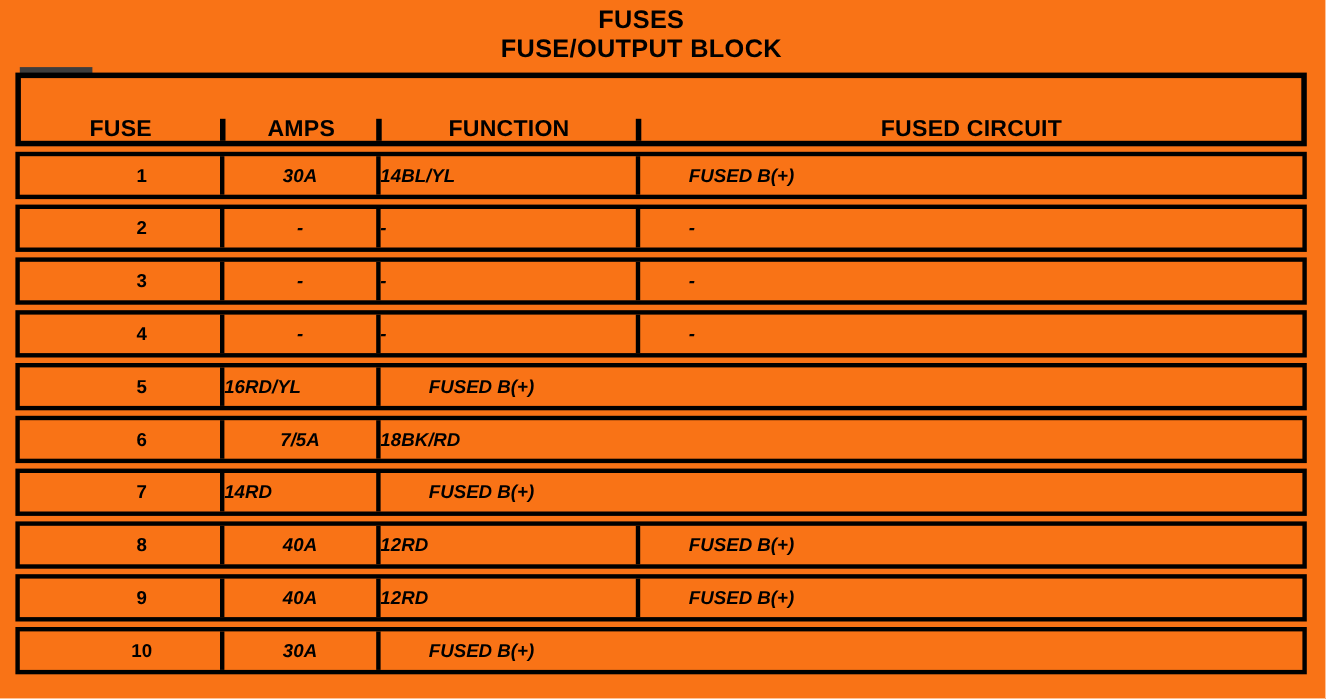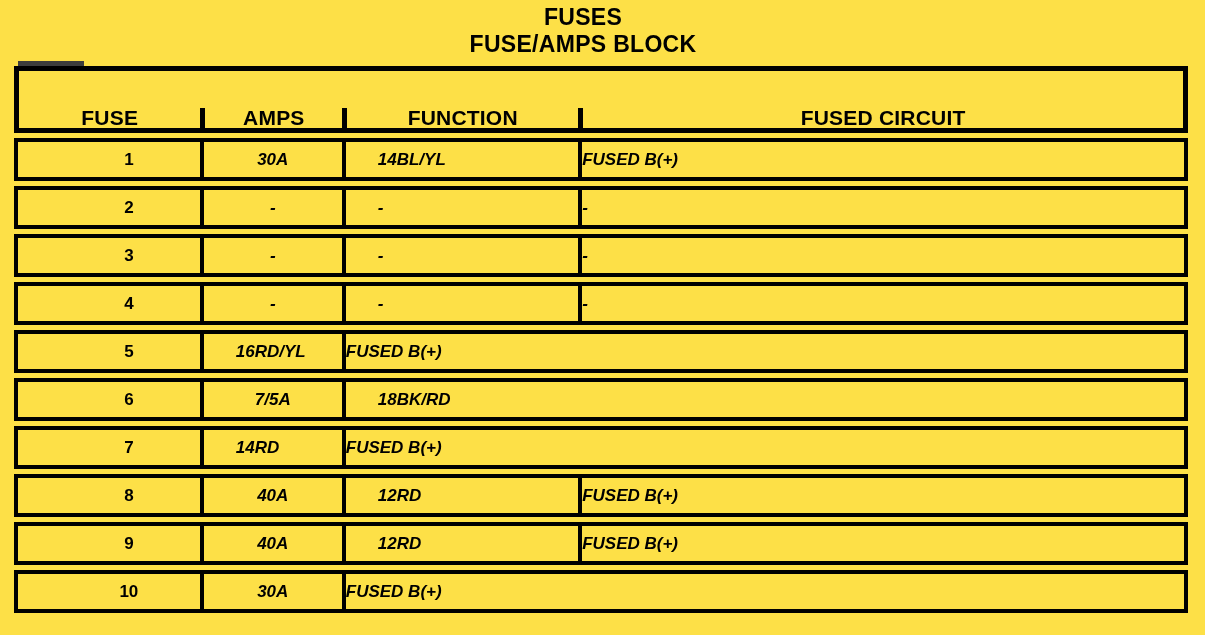--- a/index.html
+++ b/index.html
@@ -1,20 +1,20 @@
 <!DOCTYPE html>
 <html><head>
 <meta charset="utf-8">
 <style>
   html, body { margin: 0; padding: 0; background: #ffffff; }
   .page {
     position: relative;
     width: 1205px;
     height: 635px;
-    background: #fde047;
+    background: #f97316;
     color: #000000;
     font-family: "Liberation Sans", sans-serif;
     overflow: hidden;
   }
   .title-block {
     position: absolute;
     top: 4px;
     left: 0;
     width: 1166px;
     text-align: center;
@@ -63,33 +63,33 @@
   .header-row .cell {
     font-weight: bold;
     font-size: 21px;
     letter-spacing: 0.2px;
     margin-top: 37px;
   }
   .header-row .cell + .cell { border-left: 5px solid #000000; }
   .data-row .cell { font-weight: bold; font-size: 17px; }
   .data-row .cell + .cell { border-left: 4px solid #000000; font-style: italic; }
   .c-fuse { padding-left: 40px; }
-  .c-circuit { justify-content: flex-start; padding-left: 32px; }
-  .c-function { justify-content: flex-start; }
+  .c-circuit { justify-content: flex-start; }
+  .c-function { justify-content: flex-start; padding-left: 44px; }
 </style>
 </head>
 <body>
 
 <div class="page">
 
   <div class="scan-artifact"></div>
 
   <div class="title-block">
     <div>FUSES</div>
-    <div>FUSE/AMPS BLOCK</div>
+    <div>FUSE/OUTPUT BLOCK</div>
   </div>
 
   <div class="table-wrap">
     <div class="header-row">
       <div class="cell">FUSE</div>
       <div class="cell">AMPS</div>
       <div class="cell">FUNCTION</div>
       <div class="cell">FUSED CIRCUIT</div>
     </div>
     <div id="table-body">

